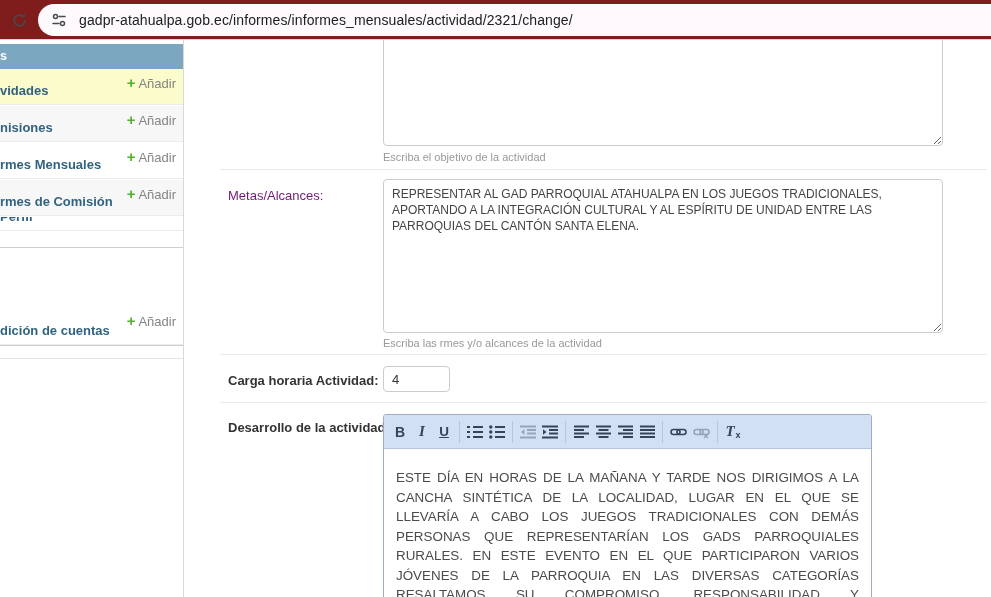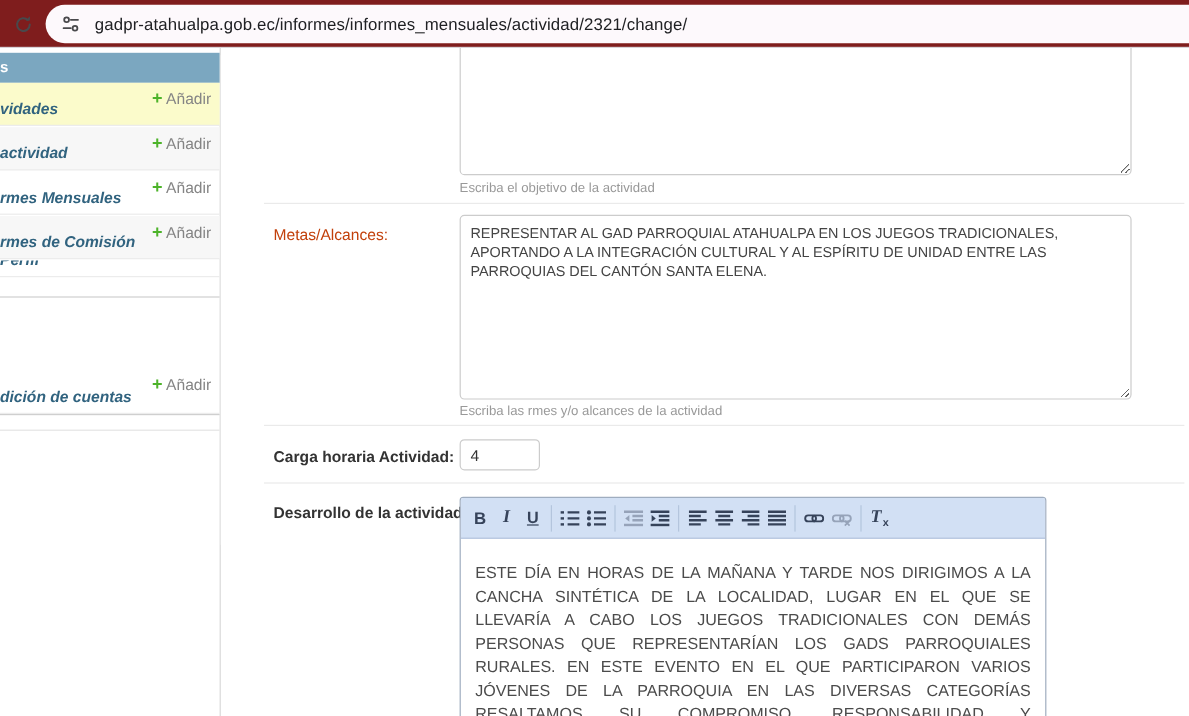--- a/index.html
+++ b/index.html
@@ -23,31 +23,31 @@
   .sidebar { position: absolute; left: 0; top: 0; width: 184px; height: 557px;
              background: #fff; border-right: 1px solid #d9d9d9; }
   .shead { position: absolute; left: 0; width: 183px; height: 25px; background: #7ba7c0;
            color: #fff; font-size: 12.5px; font-weight: bold; letter-spacing: .4px;
            line-height: 25px; overflow: hidden; white-space: nowrap; }
   .srow { position: absolute; left: 0; width: 183px; height: 36px; overflow: hidden;
           border-bottom: 1px solid #ececec; }
   .srow.sel  { background: #fbfbcb; }
   .srow.alt  { background: #f7f7f7; }
   .slabel { position: absolute; left: 0; bottom: 6px; font-size: 13px; font-weight: bold;
-            color: #31637f; white-space: nowrap; text-decoration: none; cursor: pointer; font-style: italic; }
+            color: #31637f; white-space: nowrap; text-decoration: none; cursor: pointer; }
   .sadd { position: absolute; right: 7px; top: 5px; font-size: 13px; color: #858585;
           text-decoration: none; cursor: pointer; white-space: nowrap; }
   .sadd .plus { color: #4db32a; font-weight: bold; font-size: 15px; margin-right: 3px; }
   .modline { position: absolute; left: 0; width: 183px; height: 0; border-bottom: 1px solid #cfcfcf; }
   .wrapline { position: absolute; left: 0; width: 183px; height: 0; border-bottom: 1px solid #e4e4e4; }
 
   
   .main { position: absolute; left: 184px; top: 6px; width: 807px; height: 408px; background: #fff; }
   .rowline { position: absolute; left: 36px; right: 4px; border-bottom: 1px solid #eaeaea; }
-  .flabel { position: absolute; left: 44px; font-size: 13px; color: #c2410c; }
+  .flabel { position: absolute; left: 44px; font-size: 13px; color: #701a75; }
   .flabel.req { color: #333; font-weight: bold; }
   .help { position: absolute; left: 199px; font-size: 11px; color: #999; }
 
   textarea.ta { position: absolute; left: 199px; width: 560px; border: 1px solid #ccc;
                 border-radius: 4px; padding: 6px 8px; font-family: "Liberation Sans", sans-serif;
                 font-size: 12px; line-height: 1.35; color: #444; resize: both; outline: none; background:#fff; }
   .ta-objetivo { top: -12px; height: 112px; }
   .ta-metas    { top: 133px; height: 154px; }
 
   input.num { position: absolute; left: 199px; top: 320px; width: 67px; height: 26px;
@@ -102,21 +102,21 @@
 
     <div class="shead" style="top:4px">s</div>
 
     <div class="srow sel" style="top:29px">
       <a class="sadd"><span class="plus">+</span><span>Añadir</span></a>
       <a class="slabel">vidades</a>
     </div>
 
     <div class="srow alt" style="top:66px">
       <a class="sadd"><span class="plus">+</span><span>Añadir</span></a>
-      <a class="slabel">actividad</a>
+      <a class="slabel">nisiones</a>
     </div>
 
     <div class="srow" style="top:103px">
       <a class="sadd"><span class="plus">+</span><span>Añadir</span></a>
       <a class="slabel">rmes Mensuales</a>
     </div>
 
     <div class="srow alt" style="top:140px">
       <a class="sadd"><span class="plus">+</span><span>Añadir</span></a>
       <a class="slabel">rmes de Comisión</a>

